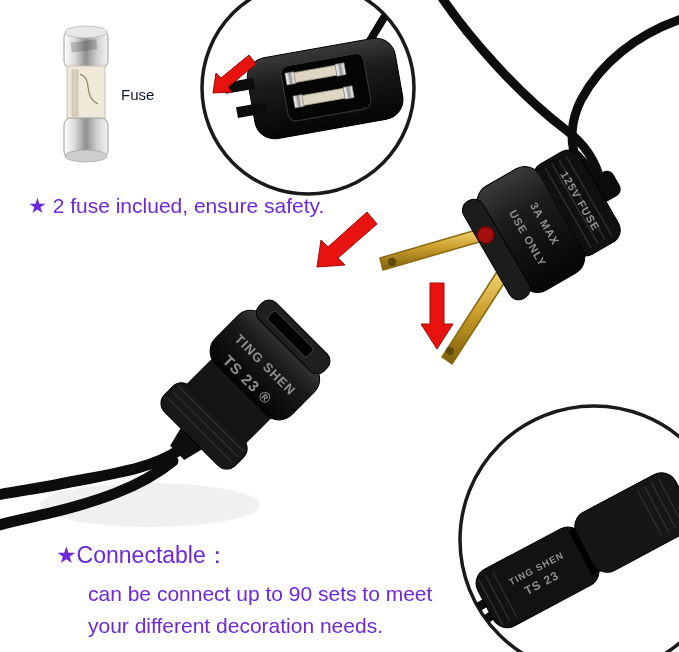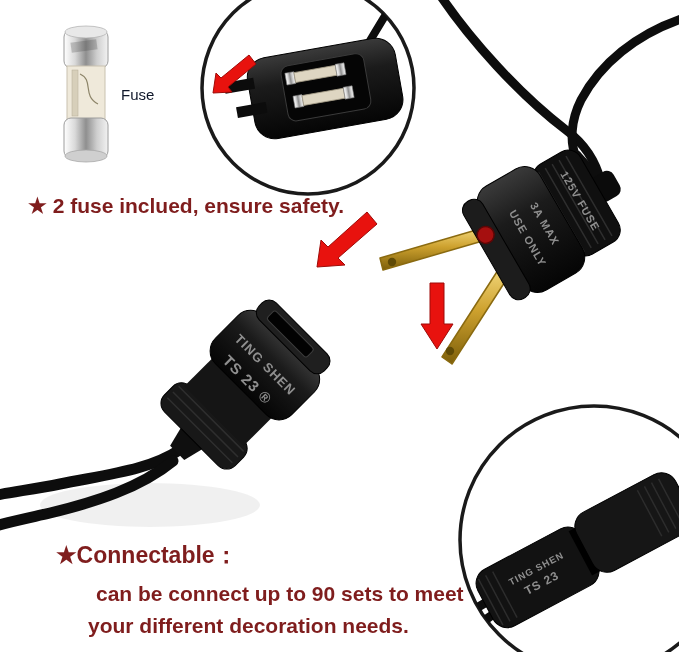--- a/index.html
+++ b/index.html
@@ -1,25 +1,25 @@
 <!DOCTYPE html>
 <html><head>
 <meta charset="utf-8">
 <style>
   html,body{margin:0;padding:0;background:#fff;}
   .stage{
     position:relative;width:679px;height:652px;background:#fff;overflow:hidden;
     font-family:"Liberation Sans",sans-serif;
   }
   .stage svg{position:absolute;left:0;top:0;}
-  .cap{position:absolute;color:#7f1d1d;font-weight:700;white-space:nowrap;}
+  .cap{position:absolute;color:#6d28d9;font-weight:400;white-space:nowrap;}
   .cap-fuse{left:28px;top:194px;font-size:21px;}
   .fuse-label{left:121px;top:86px;font-size:15px;font-weight:400;color:#0f172a;}
   .cap-conn-title{left:56px;top:540px;font-size:23px;}
-  .cap-conn-l1{left:88px;top:582px;font-size:21px;margin-left:8px;}
+  .cap-conn-l1{left:88px;top:582px;font-size:21px;}
   .cap-conn-l2{left:88px;top:614px;font-size:21px;text-align:right;}
   svg text{font-family:"Liberation Sans",sans-serif;font-weight:700;}
   .molded{fill:#8f8f8f;letter-spacing:1px;}
 </style>
 </head>
 <body>
 
 <div class="stage">
 
 <svg width="679" height="652" viewBox="0 0 679 652">

